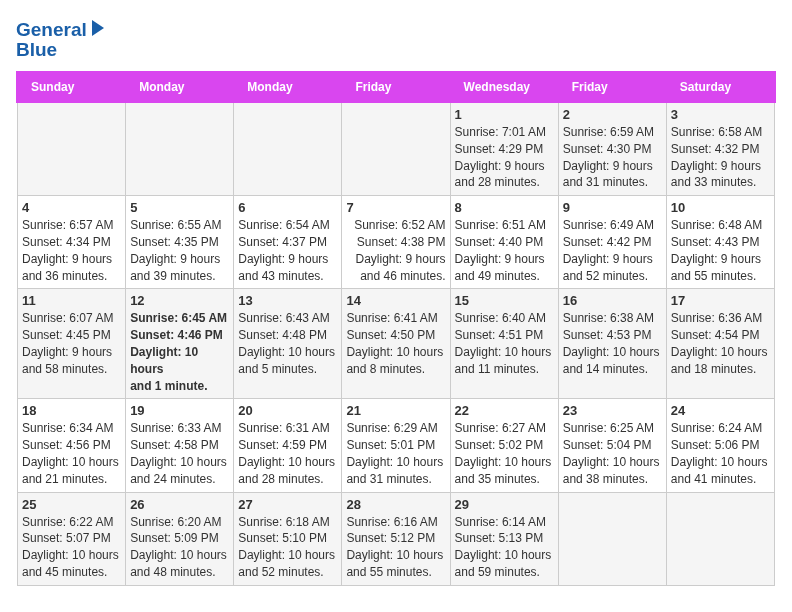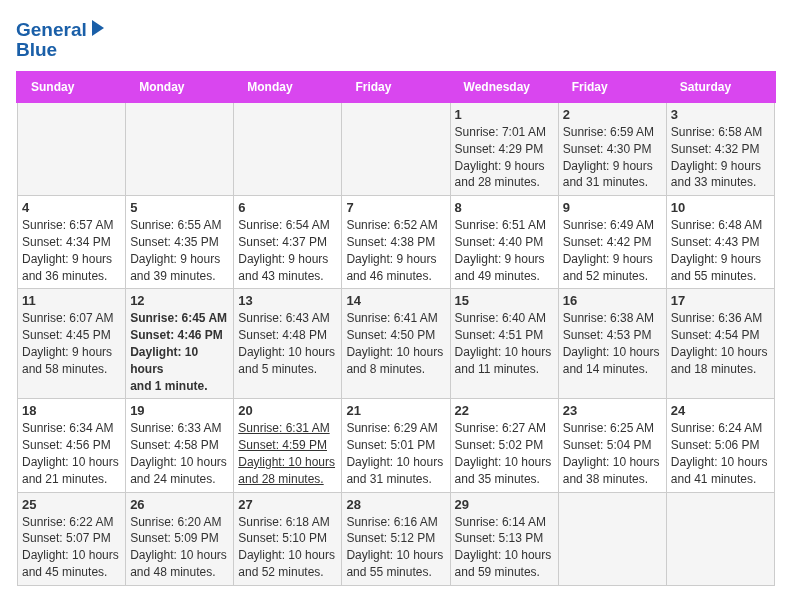--- a/index.html
+++ b/index.html
@@ -149,21 +149,21 @@
         </td>
         <td>
           <span class="day-num">6</span>
           <div class="day-detail" style="white-space: pre-line;">Sunrise: 6:54 AM
 Sunset: 4:37 PM
 Daylight: 9 hours
 and 43 minutes.</div>
         </td>
         <td>
           <span class="day-num">7</span>
-          <div class="day-detail" style="white-space: pre-line;">Sunrise: 6:52 AM
+          <div class="day-detail" style="white-space: pre-line; text-align: right;">Sunrise: 6:52 AM
 Sunset: 4:38 PM
 Daylight: 9 hours
 and 46 minutes.</div>
         </td>
         <td>
           <span class="day-num">8</span>
           <div class="day-detail" style="white-space: pre-line;">Sunrise: 6:51 AM
 Sunset: 4:40 PM
 Daylight: 9 hours
 and 49 minutes.</div>
@@ -244,21 +244,21 @@
         </td>
         <td>
           <span class="day-num">19</span>
           <div class="day-detail" style="white-space: pre-line;">Sunrise: 6:33 AM
 Sunset: 4:58 PM
 Daylight: 10 hours
 and 24 minutes.</div>
         </td>
         <td>
           <span class="day-num">20</span>
-          <div class="day-detail" style="white-space: pre-line; text-decoration: underline;">Sunrise: 6:31 AM
+          <div class="day-detail" style="white-space: pre-line;">Sunrise: 6:31 AM
 Sunset: 4:59 PM
 Daylight: 10 hours
 and 28 minutes.</div>
         </td>
         <td>
           <span class="day-num">21</span>
           <div class="day-detail" style="white-space: pre-line;">Sunrise: 6:29 AM
 Sunset: 5:01 PM
 Daylight: 10 hours
 and 31 minutes.</div>

